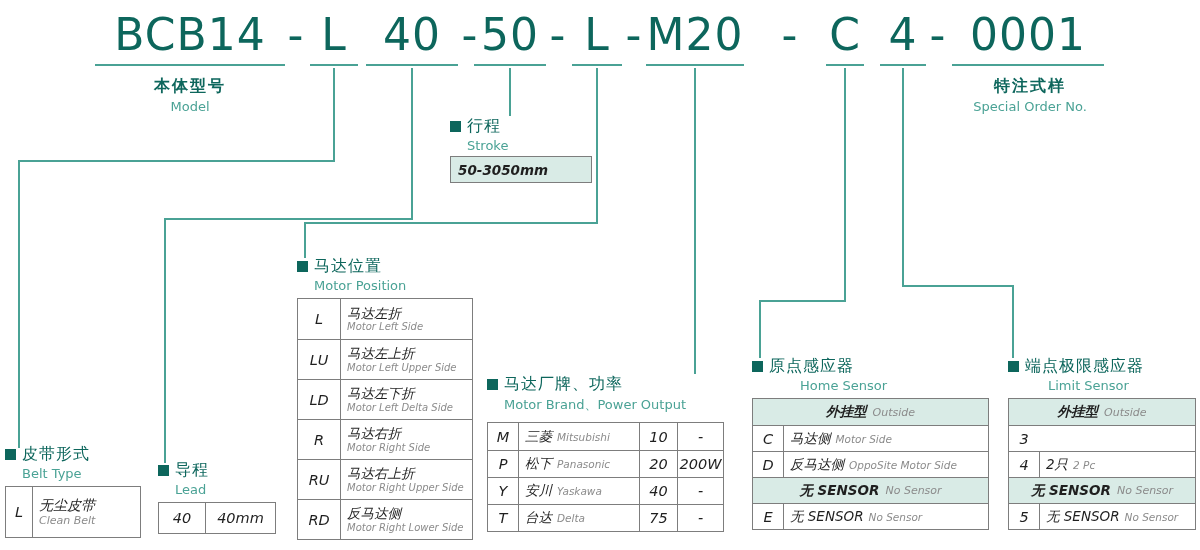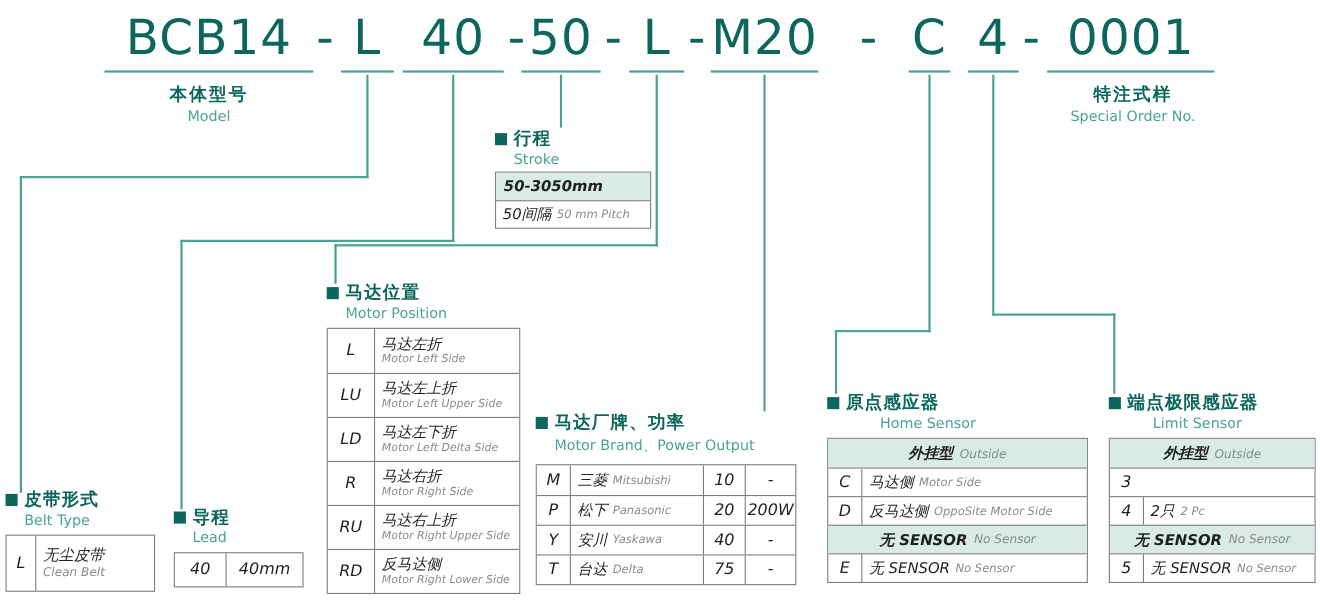--- a/index.html
+++ b/index.html
@@ -10,21 +10,21 @@
   .seg { position:absolute; top:6px; height:60px; font-size:44px; line-height:58px;
     color:var(--dark); text-align:center; letter-spacing:1px; }
   .seg.u { border-bottom:2px solid var(--mid); }
   .cline { position:absolute; background:var(--mid); }
   .code-label { position:absolute; text-align:center; }
   .cl-zh { font-size:16px; font-weight:bold; color:var(--dark); letter-spacing:2px; }
   .cl-en { font-size:13px; color:var(--mid); margin-top:2px; }
   .sec-head { position:absolute; white-space:nowrap; }
   .zh-row { display:flex; align-items:center; gap:6px; }
   .bullet { width:11px; height:11px; background:var(--dark); flex:0 0 auto; }
-  .sec-zh { font-size:16px; font-weight:bold; color:var(--dark); letter-spacing:1px; }
+  .sec-zh { font-size:16px; font-weight:normal; color:var(--dark); letter-spacing:1px; }
   .sec-en { font-size:13px; color:var(--mid); margin-left:17px; margin-top:1px; }
   .tbl { position:absolute; border:1px solid var(--bd); background:#fff;font-style:italic; }
   .trow { display:flex; border-top:1px solid var(--bd); }
   .trow:first-child { border-top:none; }
   .tcell { border-left:1px solid var(--bd); }
   .tcell:first-child { border-left:none; }
   .code-cell { display:flex; align-items:center; justify-content:center; font-size:14.5px; color:var(--txt); }
   .desc-cell { flex:1; display:flex; flex-direction:column; justify-content:center; padding-left:6px; overflow:hidden; }
   .d-zh { font-size:13.5px; color:var(--txt); line-height:1.2; white-space:nowrap; }
   .d-en { font-size:10px; color:var(--gray); line-height:1.2; white-space:nowrap; }
@@ -95,26 +95,20 @@
     <div class="zh-row">
         <span class="bullet"></span>
       <span class="sec-zh">行程</span>
       </div>
     <div class="sec-en">Stroke</div>
   </div>
   <div class="tbl" style="left:450px;top:156px;width:142px">
     <div class="trow range-row" style="height:25px">
       <span class="range">50-3050mm</span>
     </div>
-    <div class="trow" style="height:25px">
-      <div class="tcell desc-inline" style="flex:1">
-        <span class="i-zh">50间隔</span>
-        <span class="i-en">50 mm Pitch</span>
-      </div>
-    </div>
   </div>
 
   <div class="sec-head" style="left:297px;top:256px">
     <div class="zh-row">
         <span class="bullet"></span>
       <span class="sec-zh">马达位置</span>
       </div>
     <div class="sec-en">Motor Position</div>
   </div>
   <div class="tbl" style="left:297px;top:298px;width:176px">

